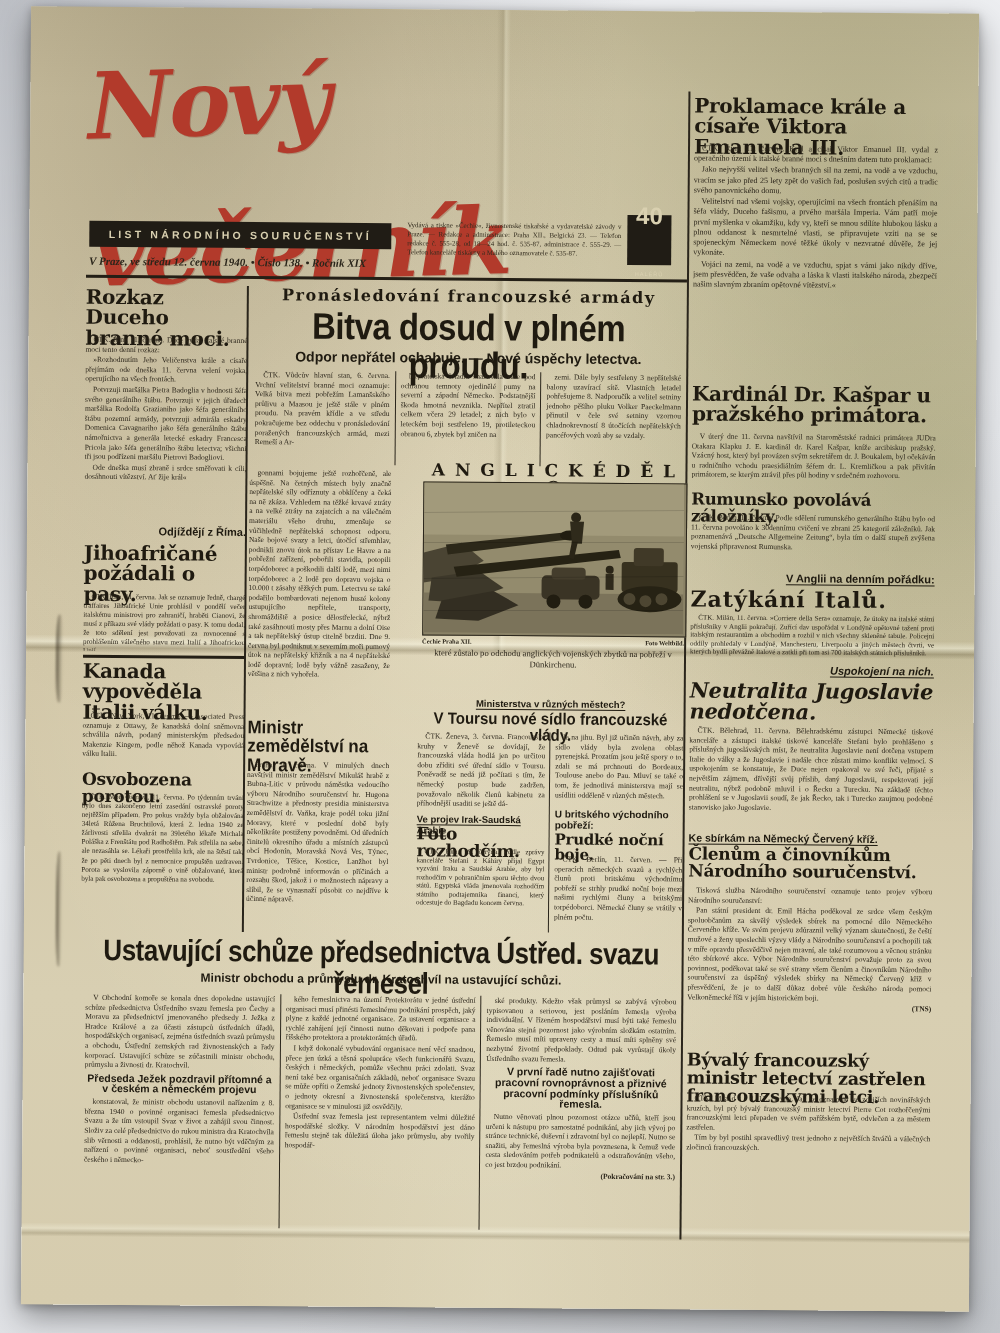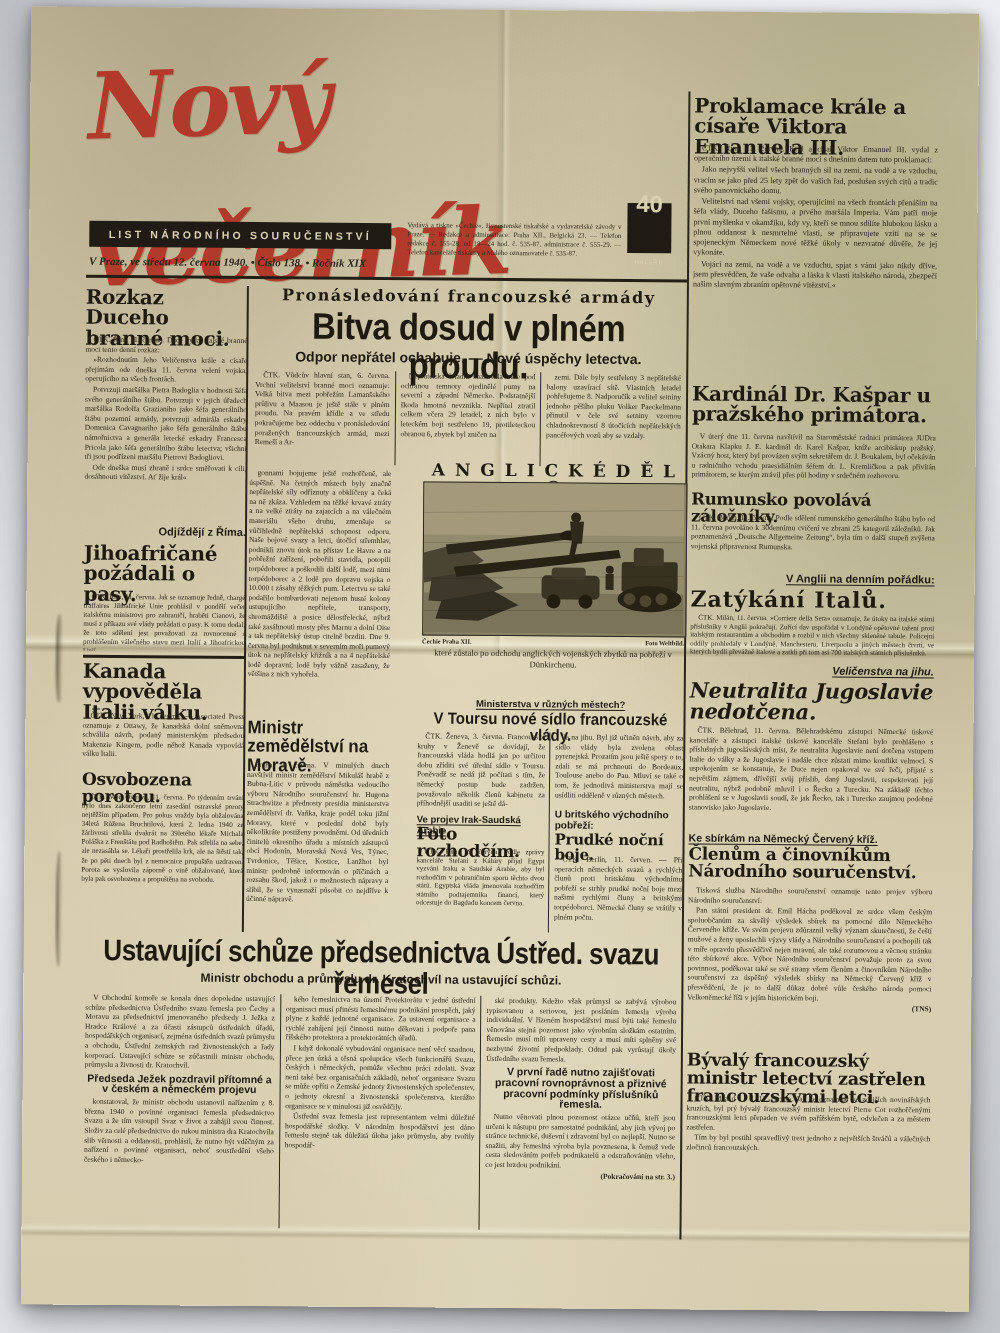--- a/index.html
+++ b/index.html
@@ -34,21 +34,21 @@
 
   
   .mast-title{left:58px;top:16px;width:572px;height:180px;
     font-family:"DejaVu Serif",serif;font-style:italic;font-weight:bold;
     font-size:92px;line-height:1.6;color:#b23a2b;transform:rotate(-2.2deg);
     letter-spacing:-3px;text-shadow:1px 1px 0 rgba(120,30,20,0.25);}
   .tagline{left:60px;top:214px;width:302px;height:26px;background:#201c15;
     color:#d9d0b0;font-family:"Liberation Sans",sans-serif;font-weight:bold;
     font-size:10.5px;letter-spacing:3.2px;display:flex;align-items:center;justify-content:center;}
   .publisher{left:378px;top:212px;width:214px;height:52px;font-size:6.9px;line-height:1.3;text-align:justify;color:#332c1e;}
-  .price{left:598px;top:192px;width:44px;height:50px;background:#201c15;color:#d9d0b0;
+  .price{left:598px;top:204px;width:44px;height:50px;background:#201c15;color:#d9d0b0;
     display:flex;flex-direction:column;align-items:center;justify-content:center;gap:42px;}
   .price .v{font-family:"Liberation Sans",sans-serif;font-weight:bold;font-size:24px;line-height:1;}
   .price .u{font-size:5.6px;letter-spacing:1px;margin-top:1px;font-family:"Liberation Sans",sans-serif;}
   .dateline{left:60px;top:248px;width:330px;font-style:italic;font-weight:bold;font-size:11px;color:#2a251a;}
   .rule{background:#241f16;}
 
   
   .t-serif{font-family:"DejaVu Serif",serif;font-weight:bold;color:#1f1a10;line-height:1.02;letter-spacing:-0.3px;}
   .t-sans{font-family:"Liberation Sans",sans-serif;font-weight:bold;color:#1f1a10;line-height:1.02;}
   .bodytxt{font-size:7.5px;line-height:1.28;text-align:justify;color:#2b251a;overflow:hidden;}
@@ -246,21 +246,21 @@
   <div class="abs bodytxt" style="left:664px;top:501px;width:244px;height:56px;">
     <p>ČTK. Berlín, 11. června. Podle sdělení rumunského generálního štábu bylo od 11. června povoláno k 30dennímu cvičení ve zbrani 25 kategorií záložníků. Jak poznamenává „Deutsche Allgemeine Zeitung“, byla tím o další stupeň zvýšena vojenská připravenost Rumunska.</p>
   </div>
 
   <div class="abs kick" style="left:664px;top:560px;width:244px;text-align:right;font-size:11px;"><u>V Anglii na denním pořádku:</u></div>
   <div class="abs t-serif" style="left:664px;top:576px;width:244px;font-size:22px;letter-spacing:1px;">Zatýkání Italů.</div>
   <div class="abs bodytxt dense" style="left:664px;top:602px;width:244px;height:58px;">
     <p>ČTK. Milán, 11. června. »Corriere della Sera« oznamuje, že útoky na italské státní příslušníky v Anglii pokračují. Zuřící dav uspořádal v Londýně opětovné tažení proti italským restaurantům a obchodům a rozbil v nich všechny skleněné tabule. Policejní oddíly prohledaly v Londýně, Manchesteru, Liverpoolu a jiných městech čtvrti, ve kterých bydlí převážně Italové a zatkli při tom asi 700 italských státních příslušníků.</p>
   </div>
 
-  <div class="abs kick" style="left:664px;top:652px;width:244px;text-align:right;font-size:11px;font-style:italic;"><u>Veličenstva na jihu.</u></div>
+  <div class="abs kick" style="left:664px;top:652px;width:244px;text-align:right;font-size:11px;font-style:italic;"><u>Uspokojení na nich.</u></div>
   <div class="abs t-serif" style="left:664px;top:668px;width:244px;font-size:21px;font-style:italic;">Neutralita Jugoslavie nedotčena.</div>
   <div class="abs bodytxt" style="left:664px;top:714px;width:244px;height:102px;">
     <p>ČTK. Bělehrad, 11. června. Bělehradskému zástupci Německé tiskové kanceláře a zástupci italské tiskové kanceláře Stefani bylo prohlášeno s příslušných jugoslávských míst, že neutralita Jugoslavie není dotčena vstupem Italie do války a že Jugoslavie i nadále chce zůstati mimo konflikt velmocí. S uspokojením se konstatuje, že Duce nejen opakoval ve své řeči, přijaté s největším zájmem, dřívější svůj příslib, daný Jugoslavii, respektovati její neutralitu, nýbrž podobně mluvil i o Řecku a Turecku. Na základě těchto prohlášení se v Jugoslavii soudí, že jak Řecko, tak i Turecko zaujmou podobné stanovisko jako Jugoslavie.</p>
   </div>
 
   <div class="abs kick" style="left:664px;top:820px;width:244px;font-size:10.5px;"><u>Ke sbírkám na Německý Červený kříž.</u></div>
   <div class="abs t-serif" style="left:664px;top:834px;width:244px;font-size:17px;">Členům a činovníkům Národního souručenství.</div>
   <div class="abs bodytxt" style="left:664px;top:874px;width:244px;height:158px;">
     <p>Tisková služba Národního souručenství oznamuje tento projev výboru Národního souručenství:</p>
     <p>Pan státní president dr. Emil Hácha poděkoval ze srdce všem českým spoluobčanům za skvělý výsledek sbírek na pomocné dílo Německého Červeného kříže. Ve svém projevu zdůraznil velký význam skutečnosti, že čeští mužové a ženy uposlechli výzvy vlády a Národního souručenství a pochopili tak v míře opravdu přesvědčivě nejen mravní, ale také rozumovou a věcnou stránku této sbírkové akce. Výbor Národního souručenství považuje proto za svou povinnost, poděkovat také se své strany všem členům a činovníkům Národního souručenství za úspěšný výsledek sbírky na Německý Červený kříž v přesvědčení, že je to další důkaz dobré vůle českého národa pomoci Velkoněmecké říši v jejím historickém boji.</p>

